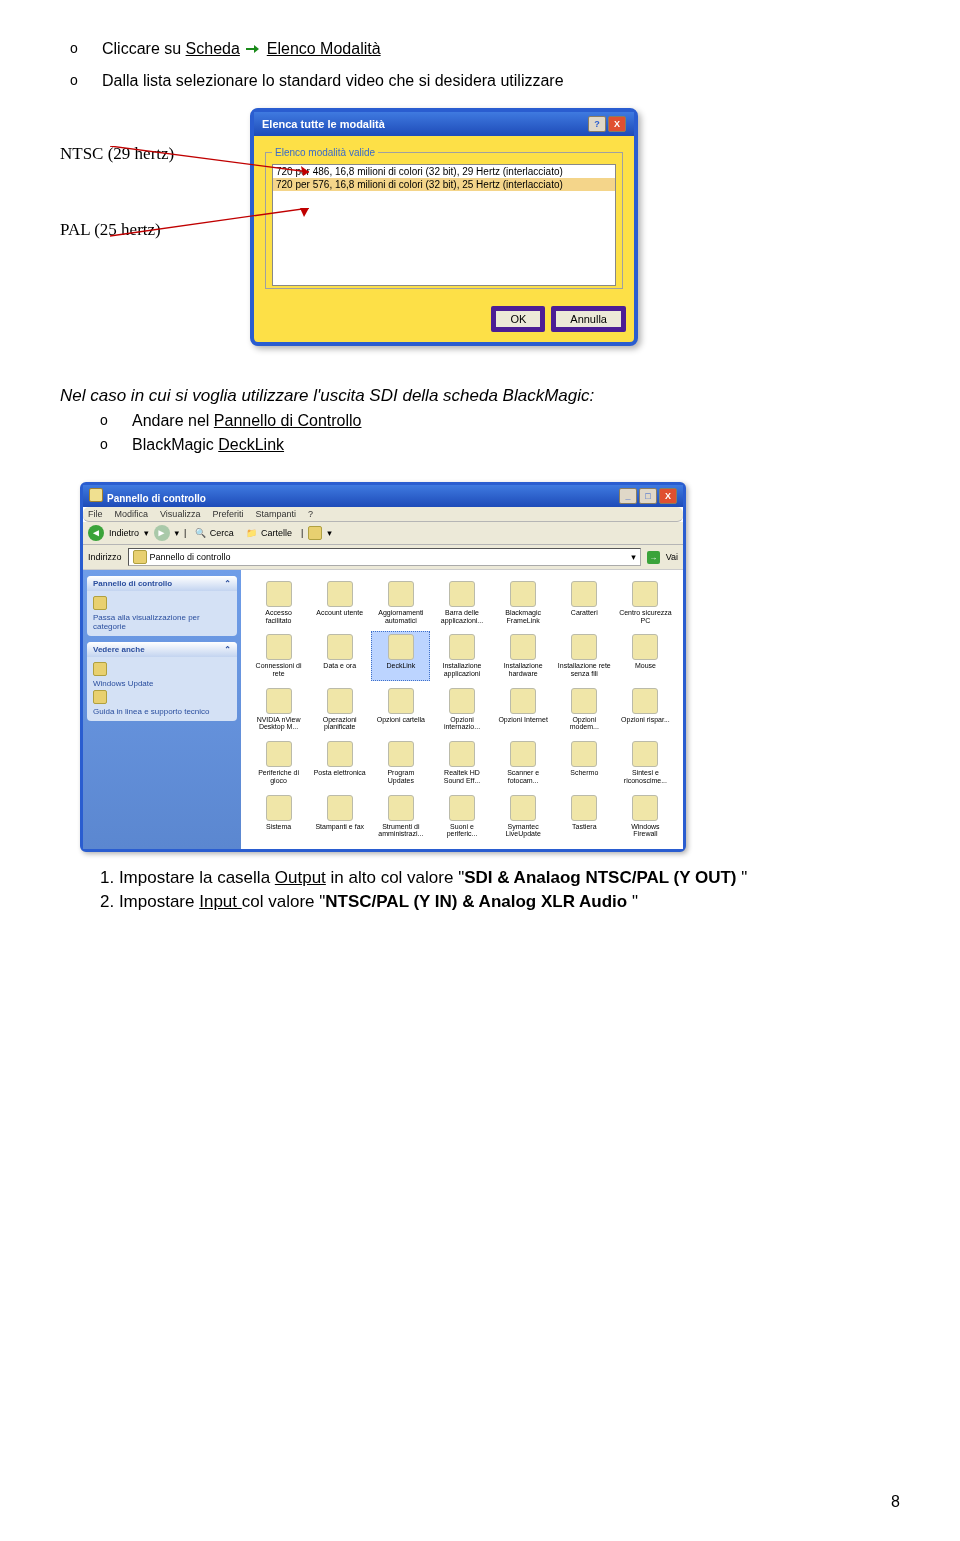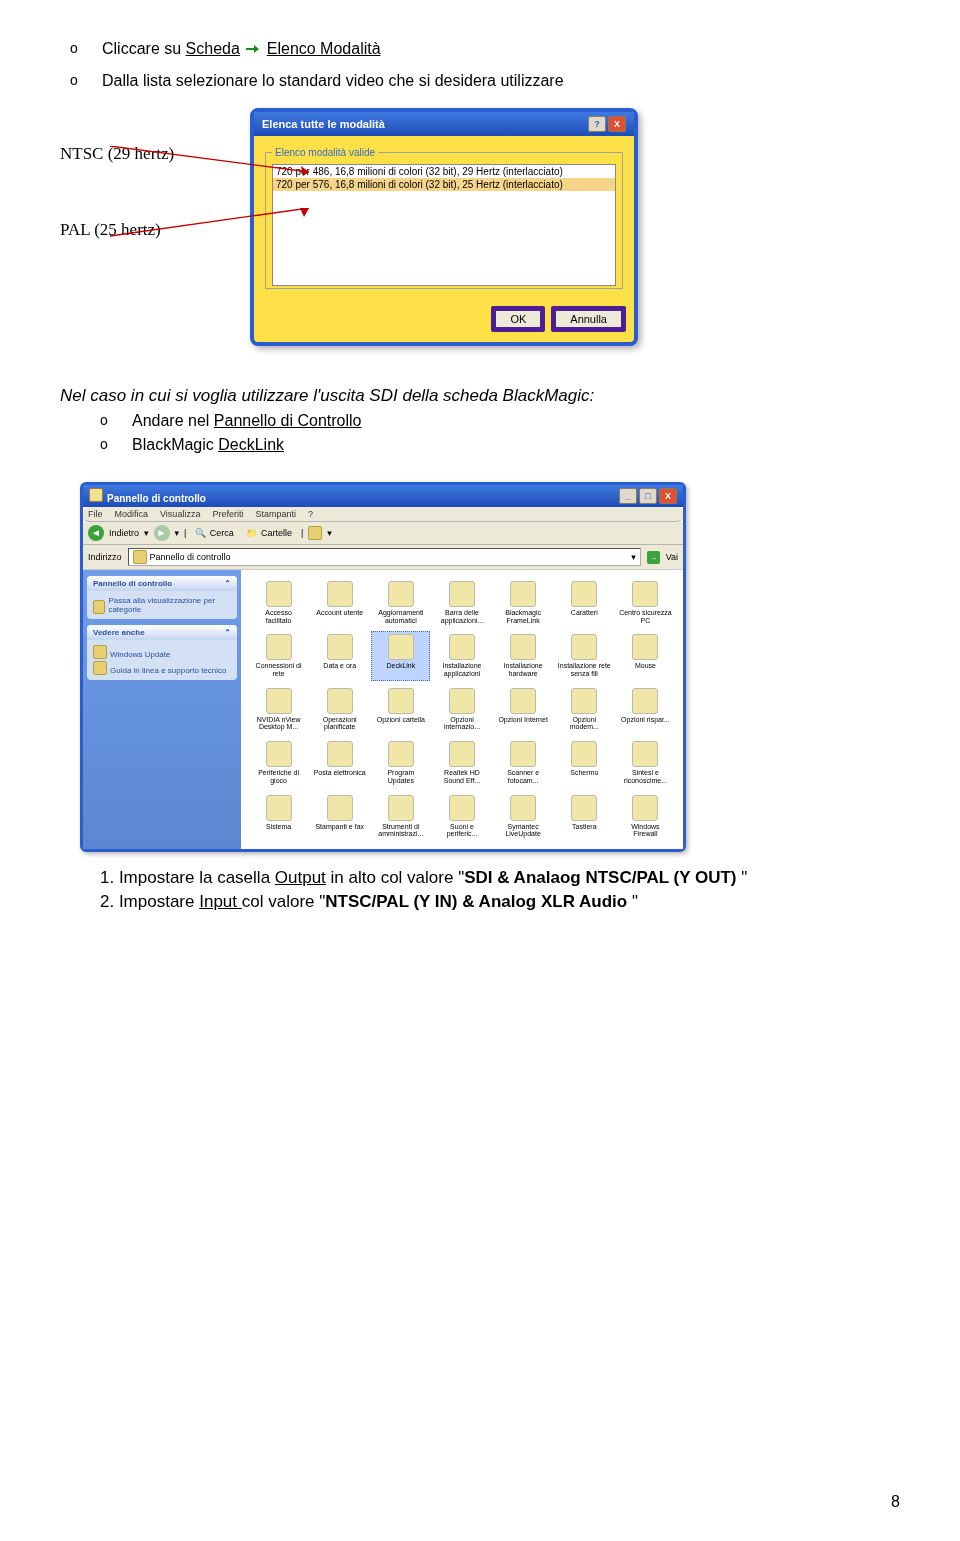--- a/index.html
+++ b/index.html
@@ -24,21 +24,21 @@
 .cp-menu { background:#ece9d8; padding:2px 5px; display:flex; gap:12px; color:#333; border-bottom:1px solid #b5b5b5;border-radius:6px; }
 .cp-toolbar { background:#ece9d8; padding:3px 5px; display:flex; align-items:center; gap:5px; border-bottom:1px solid #b5b5b5; }
 .tb-btn { display:flex; align-items:center; gap:3px; padding:1px 4px; }
 .cp-address { background:#ece9d8; padding:3px 5px; display:flex; align-items:center; gap:6px; border-bottom:1px solid #ccc; }
 .cp-address .addr-field { background:#fff; border:1px inset #aaa; flex:1; padding:1px 4px; display:flex; align-items:center; gap:3px; }
 .cp-body { display:flex; background:#fff; }
 .cp-side { width:150px; background:linear-gradient(#6f9de8,#5b87d0); padding:6px 4px; display:flex; flex-direction:column; gap:6px; }
 .side-box { background:#d4e1f5; border-radius:4px; font-size:8px; overflow:hidden; }
 .side-box-head { background:linear-gradient(#fff,#c3d4f0); color:#2a4e9e; font-weight:bold; padding:3px 6px; display:flex; justify-content:space-between; align-items:center; }
 .side-box-body { padding:4px 6px; color:#2a4e9e; }
-.side-box-body div { padding:1px 0; display:flex; gap:3px; align-items:flex-end; }
+.side-box-body div { padding:1px 0; display:flex; gap:3px; align-items:flex-start;flex-direction:column; }
 .cp-icons { flex:1; padding:8px; display:grid; grid-template-columns:repeat(7,1fr); gap:4px 2px; align-content:start; }
 .cp-item { display:flex; flex-direction:column; align-items:center; text-align:center; font-size:7px; line-height:1.1; padding:2px; border:1px solid transparent; }
 .cp-item.sel { background:#bcd4ff; border:1px dotted #4070c8; }
 .cp-item .ico { width:24px; height:24px; background:#f0e6a8; border:1px solid #bba; border-radius:3px; margin-bottom:2px; display:flex; align-items:center; justify-content:center; font-size:12px; }
 .num-list { margin-left:40px; margin-top:16px; font-size:17px; }
 .num-list div { margin-bottom:4px; }
 .page-num { position:fixed; right:60px; bottom:30px; font-size:16px; }
 .row-with-screenshot { display:flex; align-items:flex-start; gap:30px; margin-top:18px; position:relative; }
 .label-col { width:160px; position:relative; }
 .ntsc { font-family:'Times New Roman'; font-size:17px; margin-top:36px; position:relative; }

